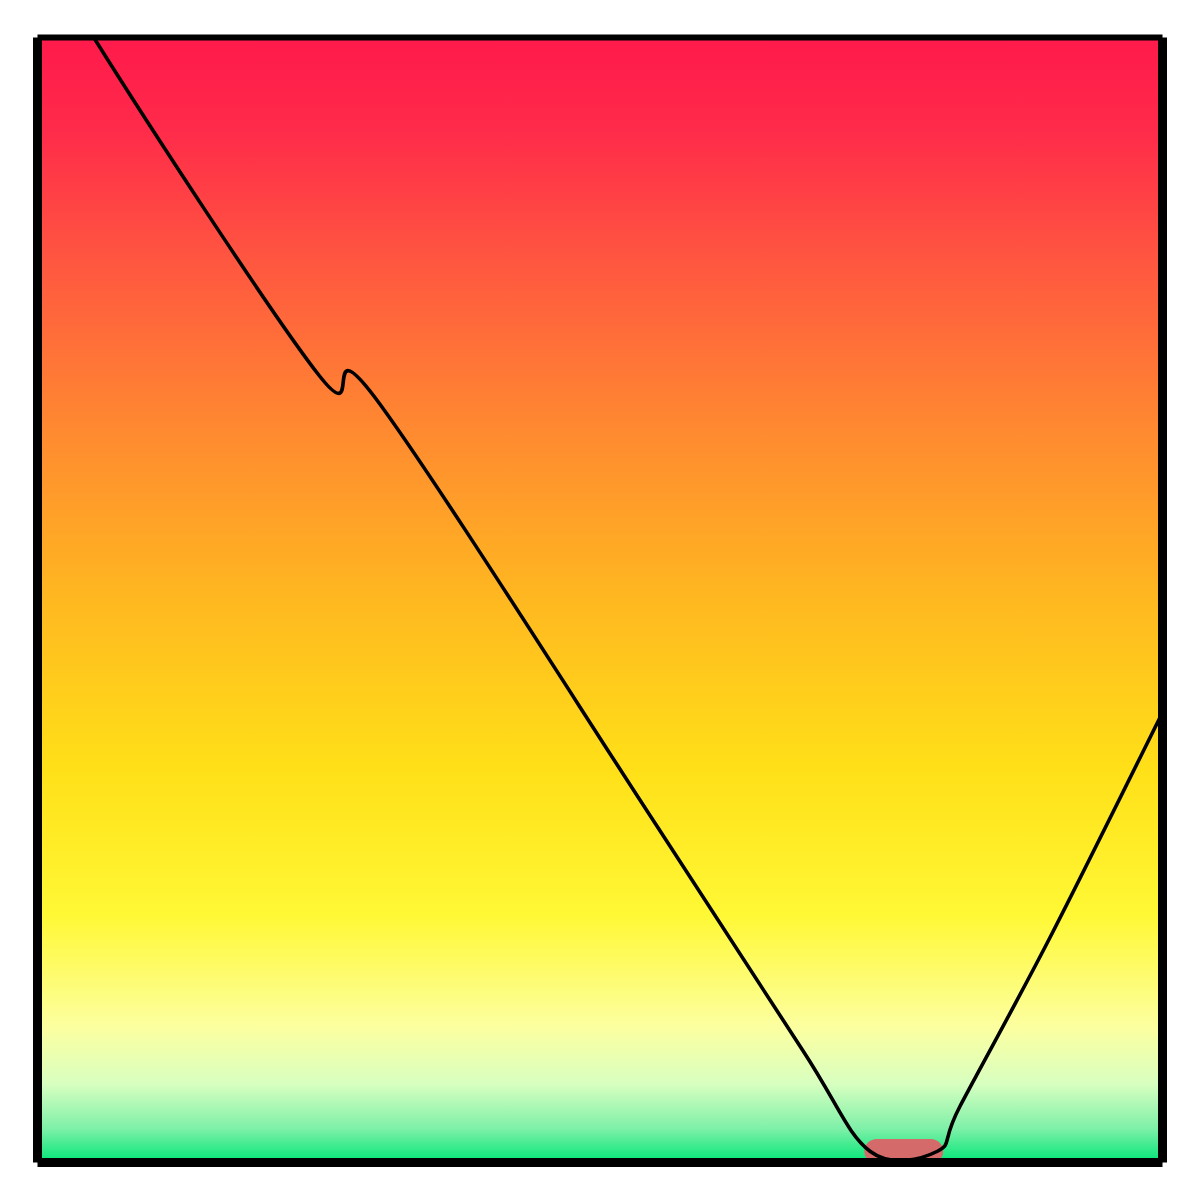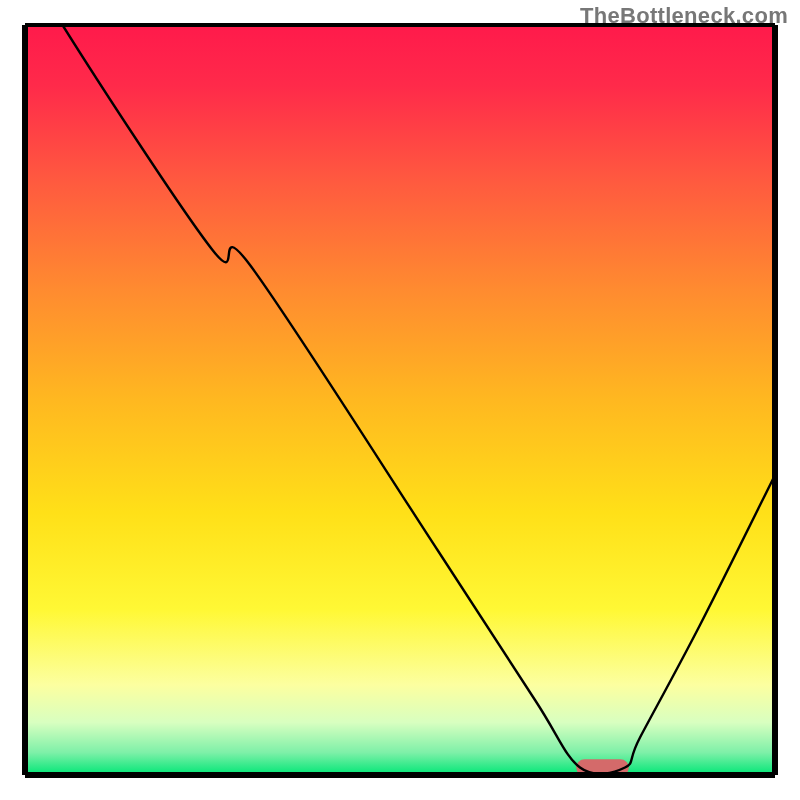--- a/index.html
+++ b/index.html
@@ -54,14 +54,13 @@
         </clipPath>
       </defs>
       <rect x="25" y="25" width="750" height="750" fill="url(#bgGrad)"></rect>
       <rect x="576.25" y="759.25" width="52.50000000000001" height="16.5" rx="8.25" fill="#d46a6a"></rect>
       <path d="M 25 -50.000000000000114 C 31.25 -37.50000000000009, 31.25 -25.00000000000002, 62.5 25 C 93.75 75.00000000000003, 181.25 210, 212.5 250 C 243.75 290, 212.5 214.99999999999994, 250 264.99999999999994 C 287.5 314.99999999999994, 390.00000000000006 477.5, 437.50000000000006 550 C 485.00000000000006 622.5, 511.25 663.75, 535 700 C 558.75 736.25, 565 756.25, 580 767.5 C 595 778.75, 615 772.5, 625 767.5 C 635 762.5, 627.5 761.25, 640 737.5 C 652.5 713.75, 677.5 668.75, 700 625 C 722.5 581.25, 762.5 500, 775 475" fill="none" stroke="#000" stroke-width="2.4" stroke-linecap="round" stroke-linejoin="round" clip-path="url(#plotClip)"></path>
       <line x1="25" y1="25" x2="775" y2="25" stroke="#000" stroke-width="4"></line>
       <line x1="25" y1="25" x2="25" y2="775" stroke="#000" stroke-width="6"></line>
       <line x1="775" y1="25" x2="775" y2="775" stroke="#000" stroke-width="6"></line>
       <line x1="25" y1="775" x2="775" y2="775" stroke="#000" stroke-width="6"></line>
     </svg>
-  <div class="watermark">TheBottleneck.com</div>
 </div>
 
 </body></html>

